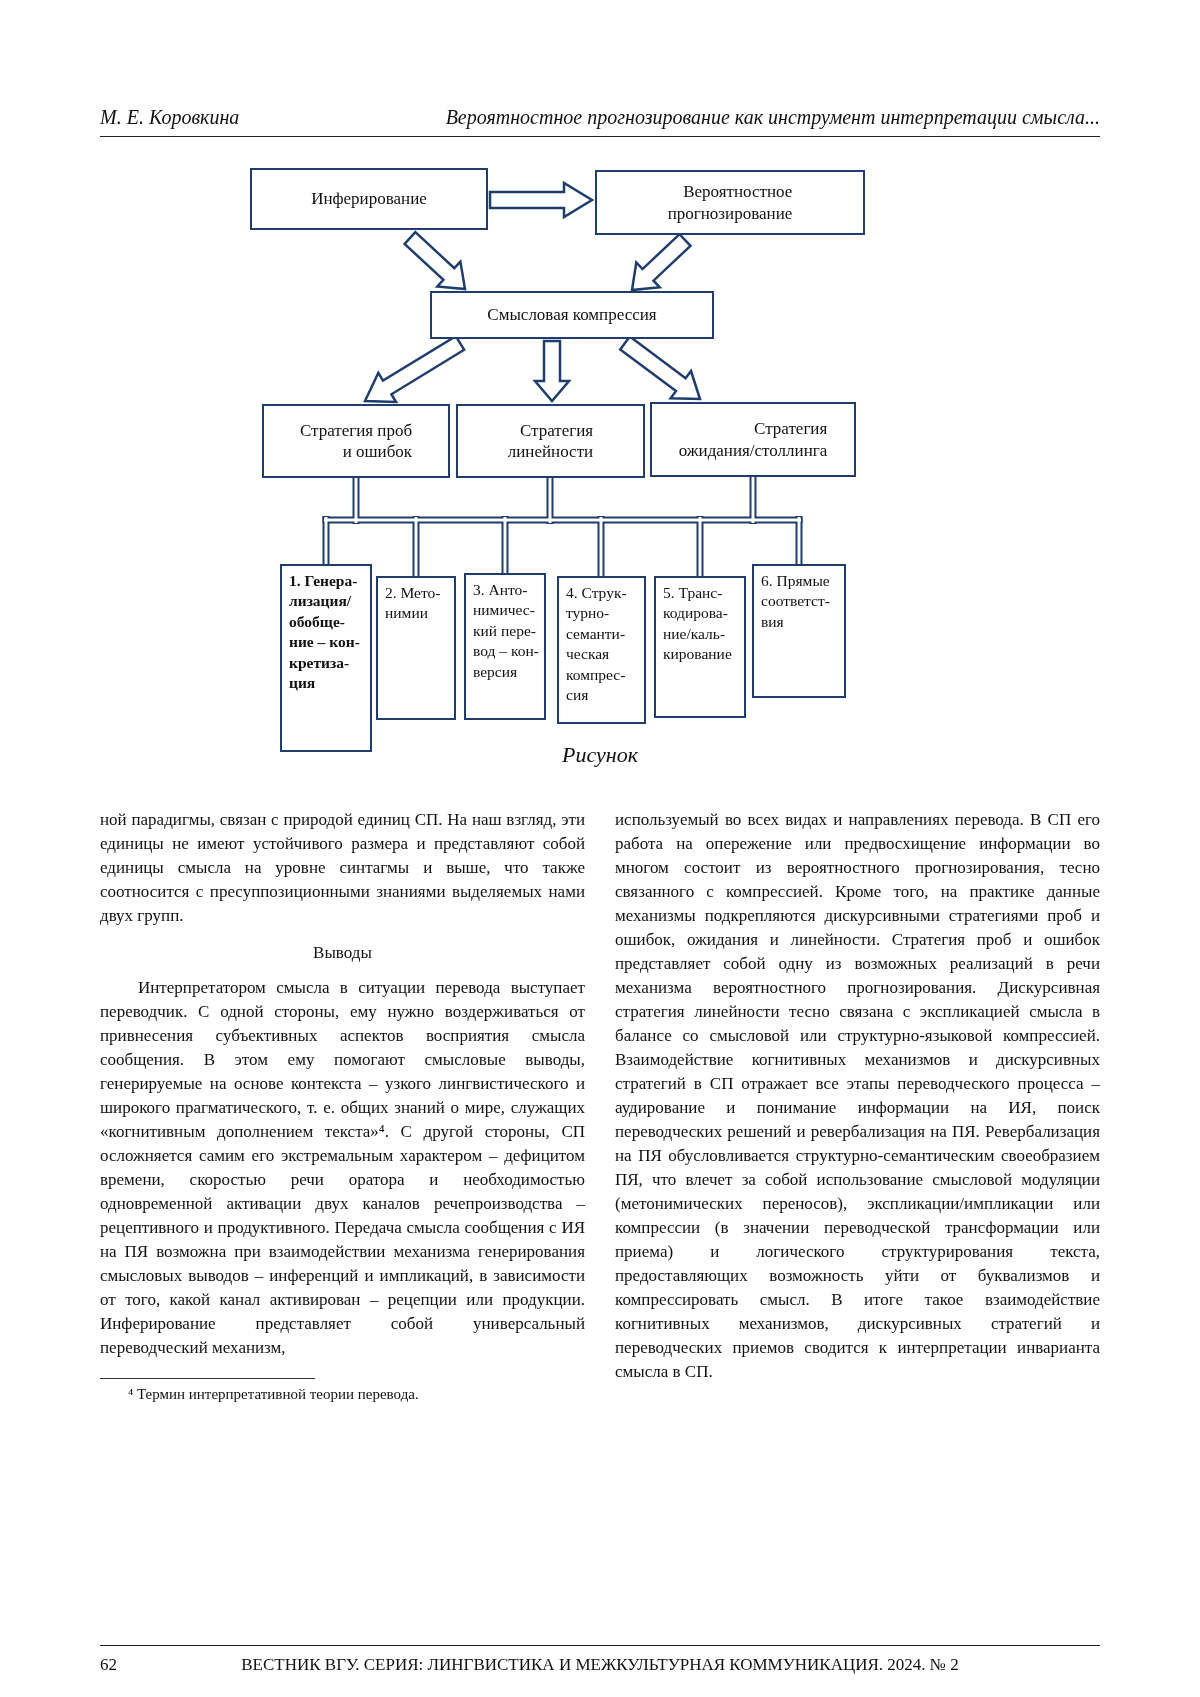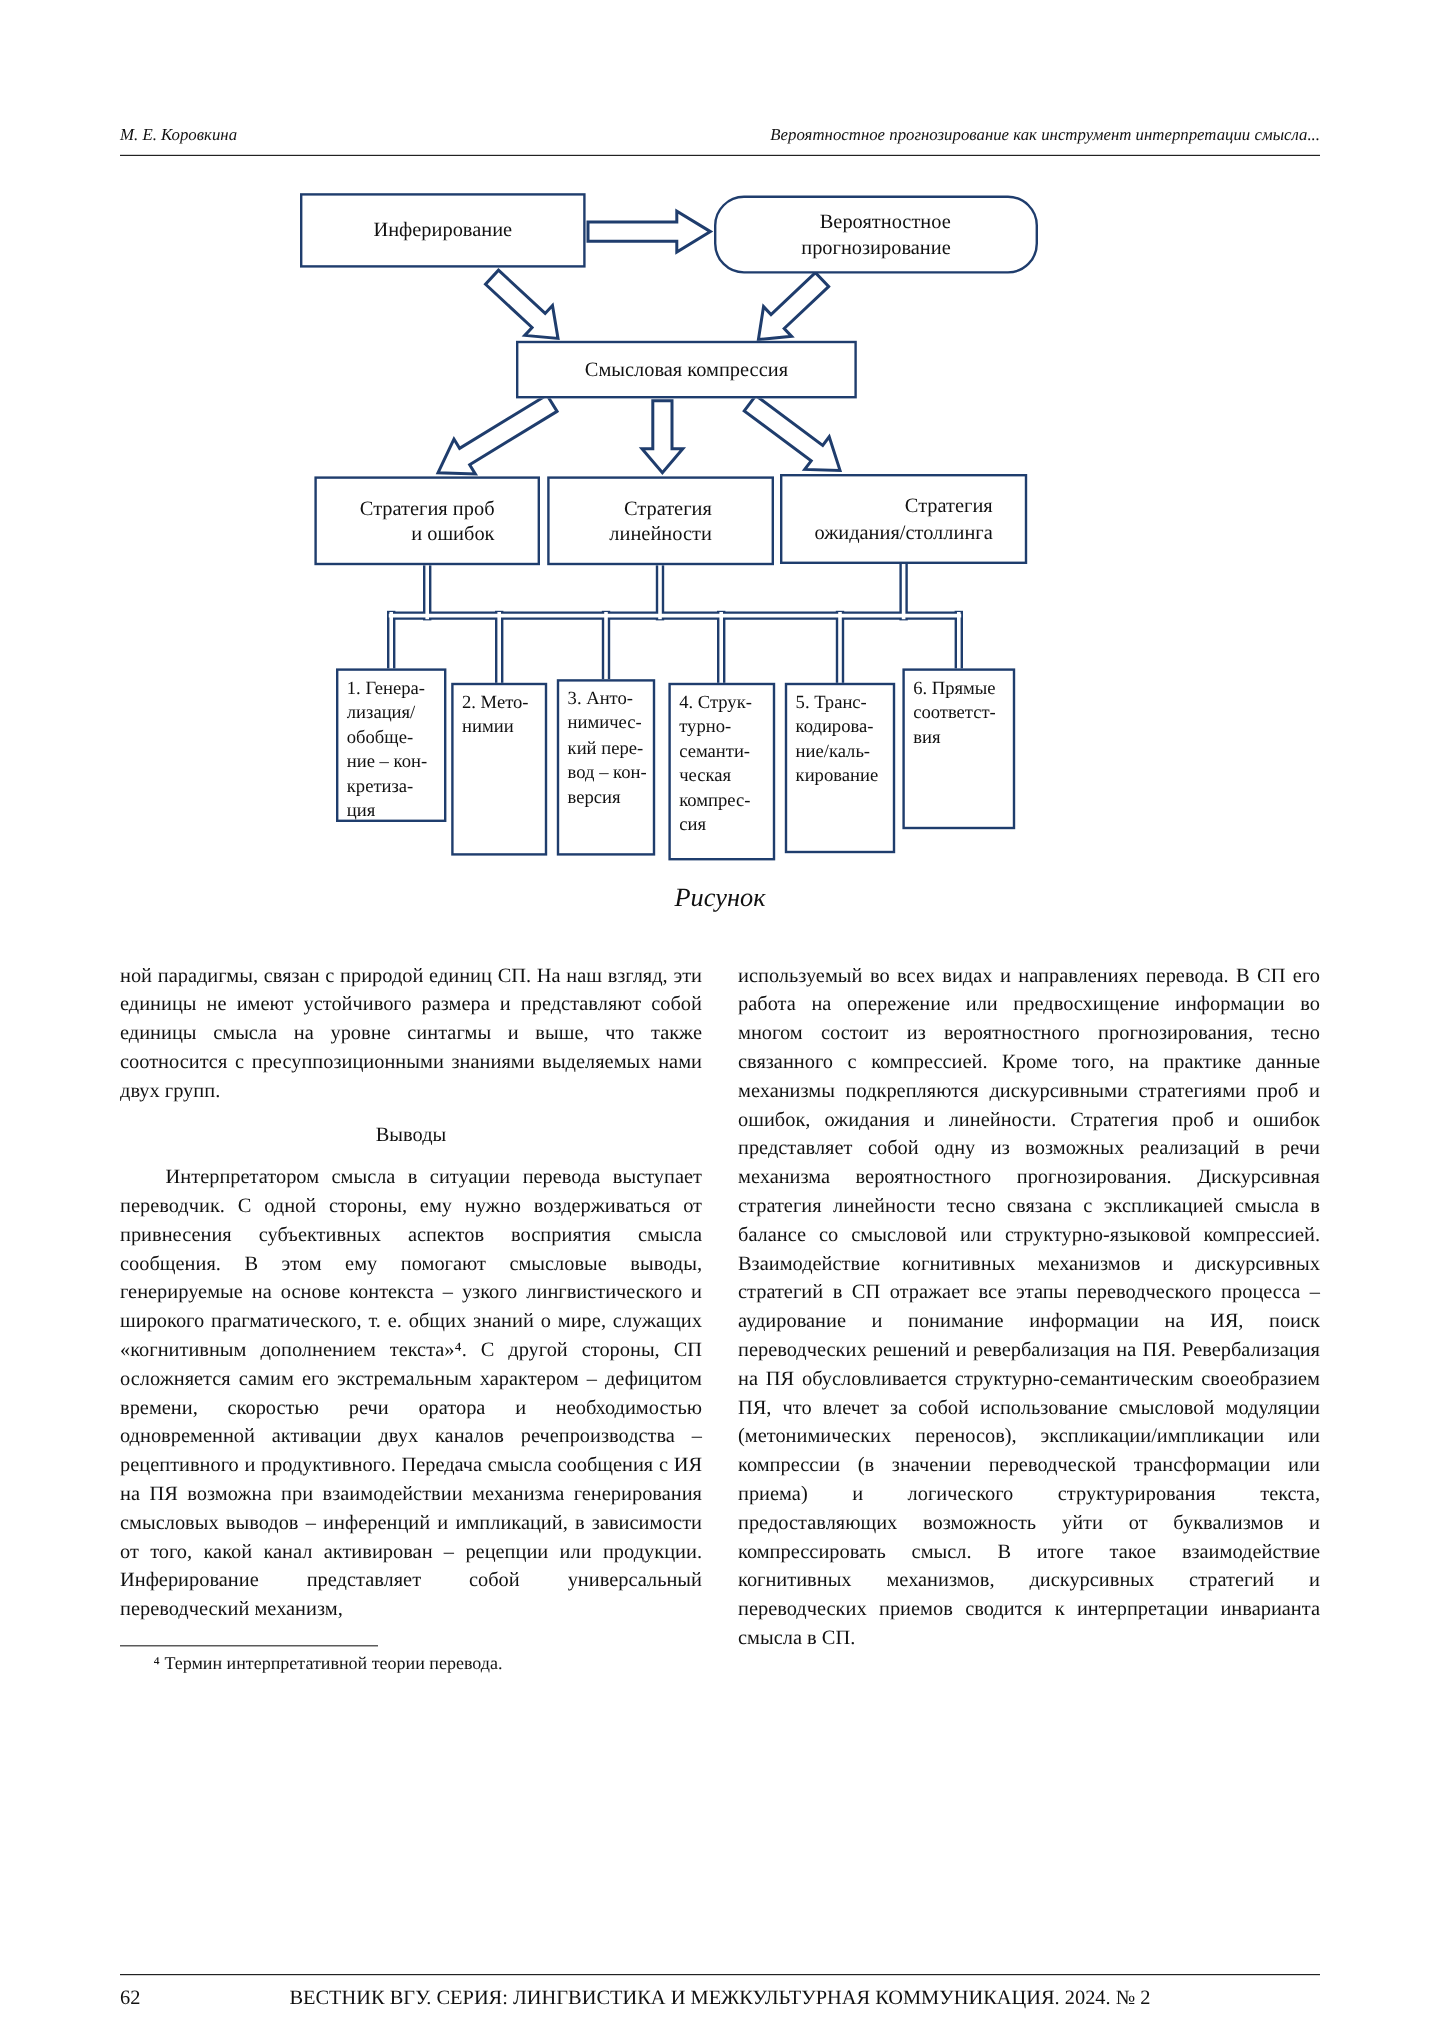--- a/index.html
+++ b/index.html
@@ -13,21 +13,21 @@
     color: #111;
     display: flex;
     flex-direction: column;
     overflow: hidden;
   }
   
   .running-head {
     display: flex;
     justify-content: space-between;
     align-items: flex-end;
-    font-size: 14px;
+    font-size: 20px;
     font-style: italic;
     padding-bottom: 7px;
     border-bottom: 1.5px solid #222;
   }
   
   .figure { margin-top: 26px; }
   .diagram {
     position: relative;
     width: 1000px;
     height: 563px;
@@ -144,32 +144,32 @@
           <polygon points="390,29 464,29 464,20 492,37 464,54 464,45 390,45"></polygon>
           <polygon points="315.4,69.1 354.3,105.2 360.4,98.6 365,126 337.3,123.5 343.4,116.9 304.6,80.9"></polygon>
           <polygon points="590.5,82.8 553.5,117.7 559.7,124.3 532,127 536.3,99.5 542.5,106.1 579.5,71.2"></polygon>
           <polygon points="364.2,186.8 291.4,231.3 296.1,239.0 265,238 278.3,209.9 283.0,217.6 355.8,173.2"></polygon>
           <polygon points="460,178 460,218 469,218 452,238 435,218 444,218 444,178"></polygon>
           <polygon points="529.8,173.6 585.6,215.2 591.0,208.0 600,236 570.6,235.2 576.0,228.0 520.2,186.4"></polygon>
         </g>
       </svg>
 
       <div class="dbox" style="left:150px; top:5px; width:238px; height:62px;">Инферирование</div>
-      <div class="dbox" style="left:495px; top:7px; width:270px; height:65px;border-radius:25px;">Вероятностное
+      <div class="dbox" style="left:495px; top:7px; width:270px; height:65px;">Вероятностное
 прогнозирование</div>
       <div class="dbox" style="left:330px; top:128px; width:284px; height:48px;">Смысловая компрессия</div>
 
       <div class="dbox" style="left:162px; top:241px; width:188px; height:74px;">Стратегия проб
 и ошибок</div>
       <div class="dbox" style="left:356px; top:241px; width:189px; height:74px;">Стратегия
 линейности</div>
       <div class="dbox" style="left:550px; top:239px; width:206px; height:75px;">Стратегия
 ожидания/столлинга</div>
 
-      <div class="dbox tbox" style="left:180px; top:401px; width:92px; height:128px;">1. Генера-
+      <div class="dbox tbox" style="left:180px; top:401px; width:92px; height:188px;font-weight:bold;">1. Генера-
 лизация/
 обобще-
 ние – кон-
 кретиза-
 ция</div>
       <div class="dbox tbox" style="left:276px; top:413px; width:80px; height:144px;">2. Мето-
 нимии</div>
       <div class="dbox tbox" style="left:364px; top:410px; width:82px; height:147px;">3. Анто-
 нимичес-
 кий пере-

